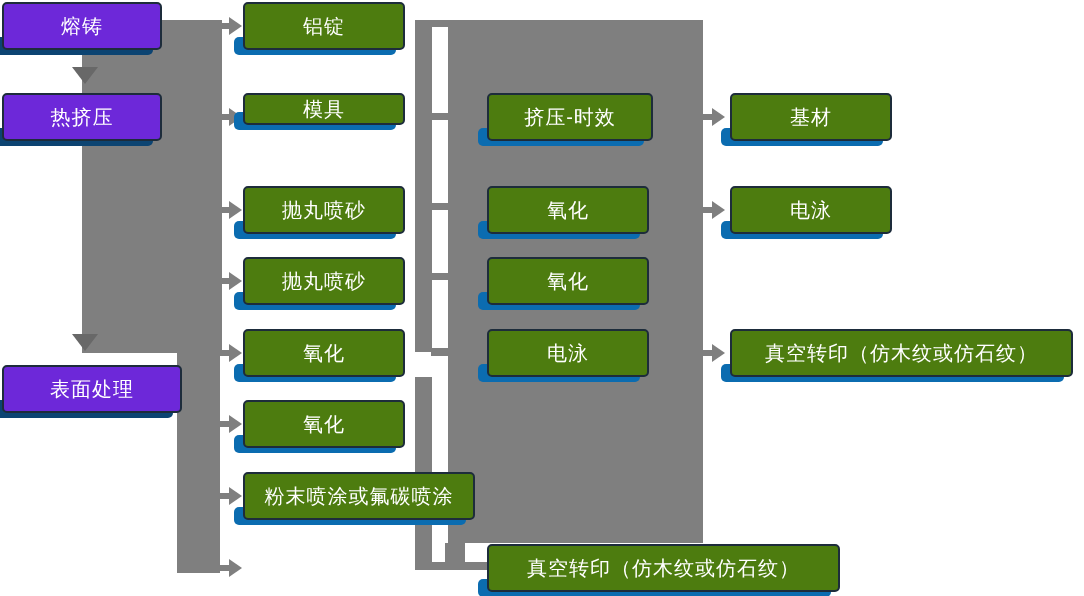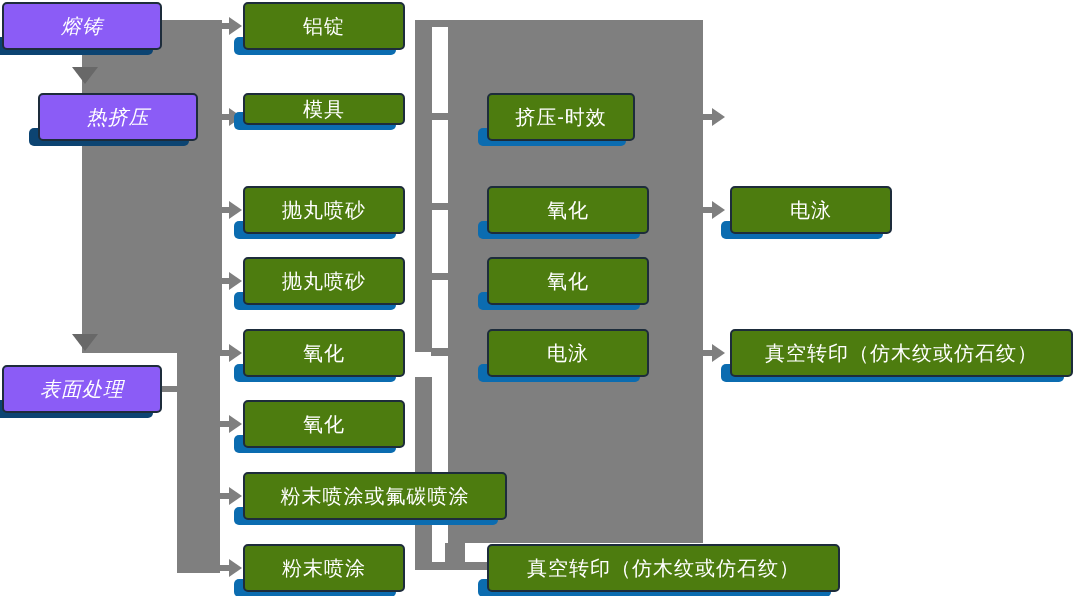--- a/index.html
+++ b/index.html
@@ -16,21 +16,21 @@
     border-left:13px solid transparent;border-right:13px solid transparent;}
   .node{position:absolute;z-index:3;}
   .node .shadow{position:absolute;left:-9px;bottom:-5px;width:100%;height:18px;border-radius:5px;}
   .node .face{
     position:absolute;left:0;top:0;right:0;bottom:0;
     display:flex;align-items:center;justify-content:center;
     border-radius:5px;box-sizing:border-box;
     color:#ffffff;font-size:20px;letter-spacing:1px;white-space:nowrap;
   }
 </style>
-<style>.arrow-r::before{background:#7f7f7f;}.arrow-r::after{border-left:13px solid #7f7f7f;}.arrow-d{border-top:17px solid #686868;}.node .face{border:2px solid #1d2c3b;}.node.blue .face{background:#4d7c0f;}.node.blue .shadow{background:#0b6cb0;}.node.navy .face{background:#8b5cf6;font-style:italic;}.node.navy .shadow{background:#0c4472;}.node .face{color:#ffffff;}</style></head>
+<style>.arrow-r::before{background:#7f7f7f;}.arrow-r::after{border-left:13px solid #7f7f7f;}.arrow-d{border-top:17px solid #686868;}.node .face{border:2px solid #1d2c3b;}.node.blue .face{background:#4d7c0f;}.node.blue .shadow{background:#0b6cb0;}.node.navy .face{background:#6d28d9;}.node.navy .shadow{background:#0c4472;}.node .face{color:#ffffff;}</style></head>
 <body>
 
 <div class="canvas">
 
   <div class="bar" style="left: 82px; top: 20px; width: 140px; height: 333px; background: rgb(127, 127, 127);"></div>
   <div class="bar" style="left: 177px; top: 353px; width: 43px; height: 220px; background: rgb(127, 127, 127);"></div>
   <div class="bar" style="left: 162px; top: 386px; width: 16px; height: 6px; background: rgb(127, 127, 127);"></div>
   <div class="bar" style="left: 415px; top: 20px; width: 17px; height: 332px; background: rgb(127, 127, 127);"></div>
   <div class="bar" style="left: 415px; top: 377px; width: 17px; height: 193px; background: rgb(127, 127, 127);"></div>
   <div class="bar" style="left: 431px; top: 20px; width: 18px; height: 7px; background: rgb(127, 127, 127);"></div>
@@ -55,25 +55,25 @@
   <div class="arrow-r" style="left: 703px; top: 201px; --c: #7f7f7f;"></div>
   <div class="arrow-r" style="left: 703px; top: 344px; --c: #7f7f7f;"></div>
 
   <div class="arrow-d" style="left:72px;top:67px;"></div>
   <div class="arrow-d" style="left:72px;top:334px;"></div>
 
   <div class="node navy" style="left:2px;top:2px;width:160px;height:48px;">
     <span class="shadow"></span>
     <span class="face">熔铸</span>
   </div>
-  <div class="node navy" style="left:2px;top:93px;width:160px;height:48px;margin-left:36px;">
+  <div class="node navy" style="left:2px;top:93px;width:160px;height:48px;">
     <span class="shadow"></span>
     <span class="face">热挤压</span>
   </div>
-  <div class="node navy" style="left:2px;top:365px;width:160px;height:48px;">
+  <div class="node navy" style="left:2px;top:365px;width:180px;height:48px;">
     <span class="shadow"></span>
     <span class="face">表面处理</span>
   </div>
 
   <div class="node blue" style="left:243px;top:2px;width:162px;height:48px;">
     <span class="shadow"></span>
     <span class="face">铝锭</span>
   </div>
   <div class="node blue" style="left:243px;top:93px;width:162px;height:32px;">
     <span class="shadow"></span>
@@ -88,50 +88,50 @@
     <span class="face">抛丸喷砂</span>
   </div>
   <div class="node blue" style="left:243px;top:329px;width:162px;height:48px;">
     <span class="shadow"></span>
     <span class="face">氧化</span>
   </div>
   <div class="node blue" style="left:243px;top:400px;width:162px;height:48px;">
     <span class="shadow"></span>
     <span class="face">氧化</span>
   </div>
-  <div class="node blue" style="left:243px;top:472px;width:264px;height:48px;">
+  <div class="node blue" style="left:243px;top:472px;width:232px;height:48px;">
     <span class="shadow"></span>
     <span class="face">粉末喷涂或氟碳喷涂</span>
   </div>
-  <div class="node blue" style="left:243px;top:544px;width:162px;height:48px;">
-    <span class="shadow"></span>
-    <span class="face">粉末喷涂</span>
-  </div>
 
-  <div class="node blue" style="left:487px;top:93px;width:148px;height:48px;">
+  <div class="node blue" style="left:487px;top:93px;width:166px;height:48px;">
     <span class="shadow"></span>
     <span class="face">挤压-时效</span>
   </div>
   <div class="node blue" style="left:487px;top:186px;width:162px;height:48px;">
     <span class="shadow"></span>
     <span class="face">氧化</span>
   </div>
   <div class="node blue" style="left:487px;top:257px;width:162px;height:48px;">
     <span class="shadow"></span>
     <span class="face">氧化</span>
   </div>
   <div class="node blue" style="left:487px;top:329px;width:162px;height:48px;">
     <span class="shadow"></span>
     <span class="face">电泳</span>
   </div>
   <div class="node blue" style="left:487px;top:544px;width:353px;height:48px;">
     <span class="shadow"></span>
     <span class="face">真空转印（仿木纹或仿石纹）</span>
   </div>
 
+  <div class="node blue" style="left:730px;top:93px;width:162px;height:48px;">
+    <span class="shadow"></span>
+    <span class="face">基材</span>
+  </div>
   <div class="node blue" style="left:730px;top:186px;width:162px;height:48px;">
     <span class="shadow"></span>
     <span class="face">电泳</span>
   </div>
   <div class="node blue" style="left:730px;top:329px;width:343px;height:48px;">
     <span class="shadow"></span>
     <span class="face">真空转印（仿木纹或仿石纹）</span>
   </div>
 
 </div>

